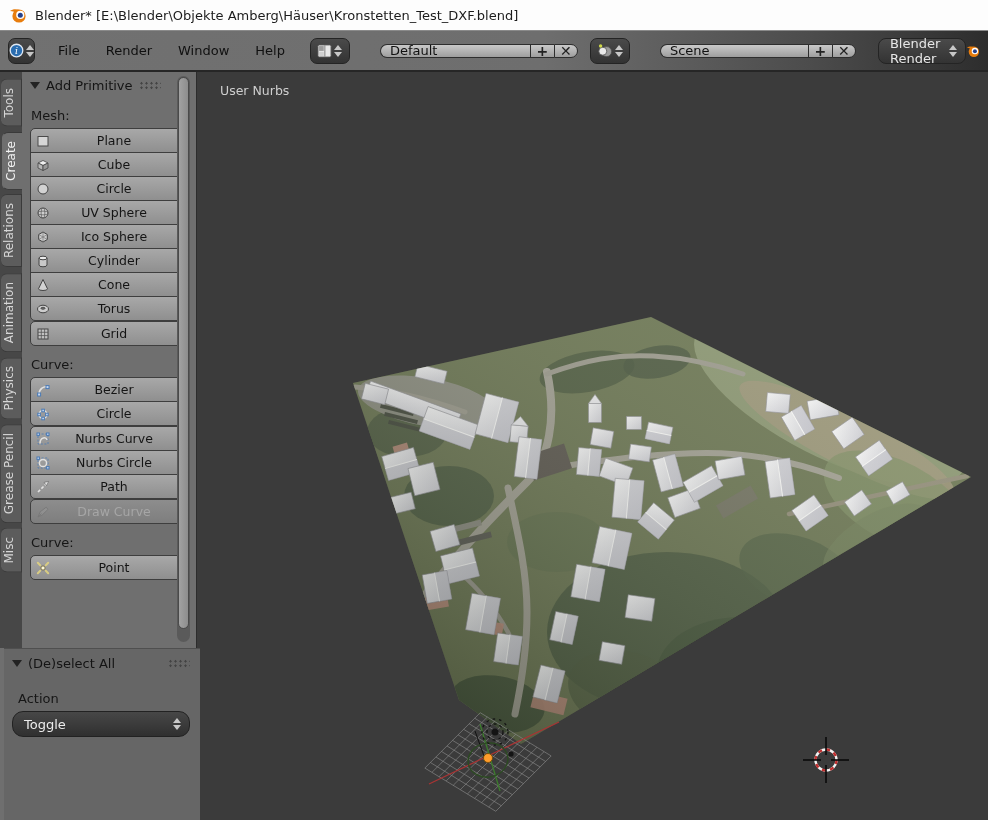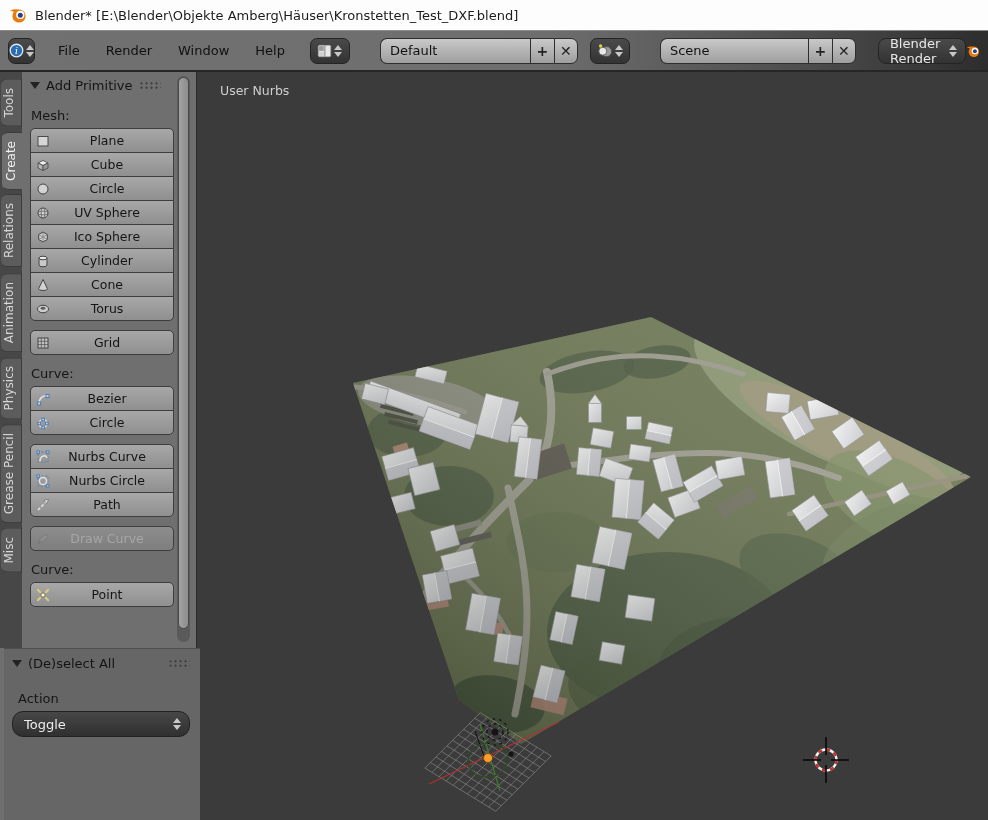--- a/index.html
+++ b/index.html
@@ -15,21 +15,21 @@
   
   .header { height:41px; background:linear-gradient(90deg,#717171 0%,#6e6e6e 55%,#4c4c4c 82%,#2d2d2d 100%);
             display:flex; align-items:center; padding:0 6px 0 8px; border-bottom:2px solid #262626; }
   .dark-btn { background:linear-gradient(#4a4a4a,#333); border:1px solid #242424; border-radius:7px;
               height:26px; display:flex; align-items:center; justify-content:center; }
   .editor-btn { width:40px; gap:2px; }
   .menus { display:flex; margin-left:10px; }
   .menu-item { font-size:13px; color:#101010; padding:5px 13px; cursor:default; }
   .wgroup { display:flex; margin-left:12px; align-items:center; }
   .wgroup .icon-part { width:40px; border-radius:7px; gap:2px; }
-  .field-unit { display:flex; height:26px; margin-left:2px;padding-left:28px; }
+  .field-unit { display:flex; height:14px; margin-left:2px;padding-left:28px; }
   .name-field { background:linear-gradient(#c9c9c9,#9e9e9e); border:1px solid #2e2e2e;
                 border-right:none; border-radius:7px 0 0 7px; width:150px; display:flex;
                 align-items:center; padding-left:9px; font-size:13px; color:#111; }
   .mini-btn { width:24px; background:linear-gradient(#c9c9c9,#9e9e9e); border:1px solid #2e2e2e;
               border-right:none; display:flex; align-items:center; justify-content:center;
               font-size:14px; color:#222; font-weight:bold; }
   .mini-btn.last { border-radius:0 7px 7px 0; border-right:1px solid #2e2e2e; }
   .engine-dd { width:134px; margin-left:22px; justify-content:flex-end; padding:0 8px 0 11px;
                font-size:13px; color:#e6e6e6; border-radius:8px; }
   .updown { display:flex; flex-direction:column; gap:2px; }
@@ -52,21 +52,21 @@
 
   .shelf { width:174px; position:relative; background:#6f6f6f; height:576px; overflow:hidden; }
   .panel-hdr { display:flex; align-items:center; padding:6px 8px 4px 8px; }
   .tri { width:0; height:0; border-left:5px solid transparent; border-right:5px solid transparent;
          border-top:7px solid #232323; margin-right:6px; }
   .panel-title { font-size:13px; color:#141414; }
   .grips { width:22px; height:9px; margin-left:6px; opacity:.85;
            background-image:radial-gradient(#3d3d3d 32%, transparent 36%);
            background-size:5px 4.5px; }
   .sec-label { font-size:13px; color:#161616; margin:11px 0 5px 9px; }
-  .btn-group { width:144px; margin-left:8px; margin-bottom:9px; }
+  .btn-group { width:158px; margin-left:8px; }
   .tool-btn { position:relative; height:25px; margin-top:-1px;
               background:linear-gradient(#a8a8a8,#8f8f8f); border:1px solid #3e3e3e;
               display:flex; align-items:center; cursor:pointer; }
   .tool-btn:first-child { border-radius:5px 5px 0 0; margin-top:0; }
   .tool-btn:last-child { border-radius:0 0 5px 5px; }
   .tool-btn:only-child { border-radius:5px; }
   .tool-btn .ticon { position:absolute; left:4px; top:4px; width:16px; height:16px; }
   .tool-btn .tlbl { width:100%; text-align:center; font-size:12.5px; color:#151515; padding-left:10px; }
   .tool-btn.disabled { background:linear-gradient(#8d8d8d,#7e7e7e); }
   .tool-btn.disabled .tlbl { color:#a6a6a6; }

